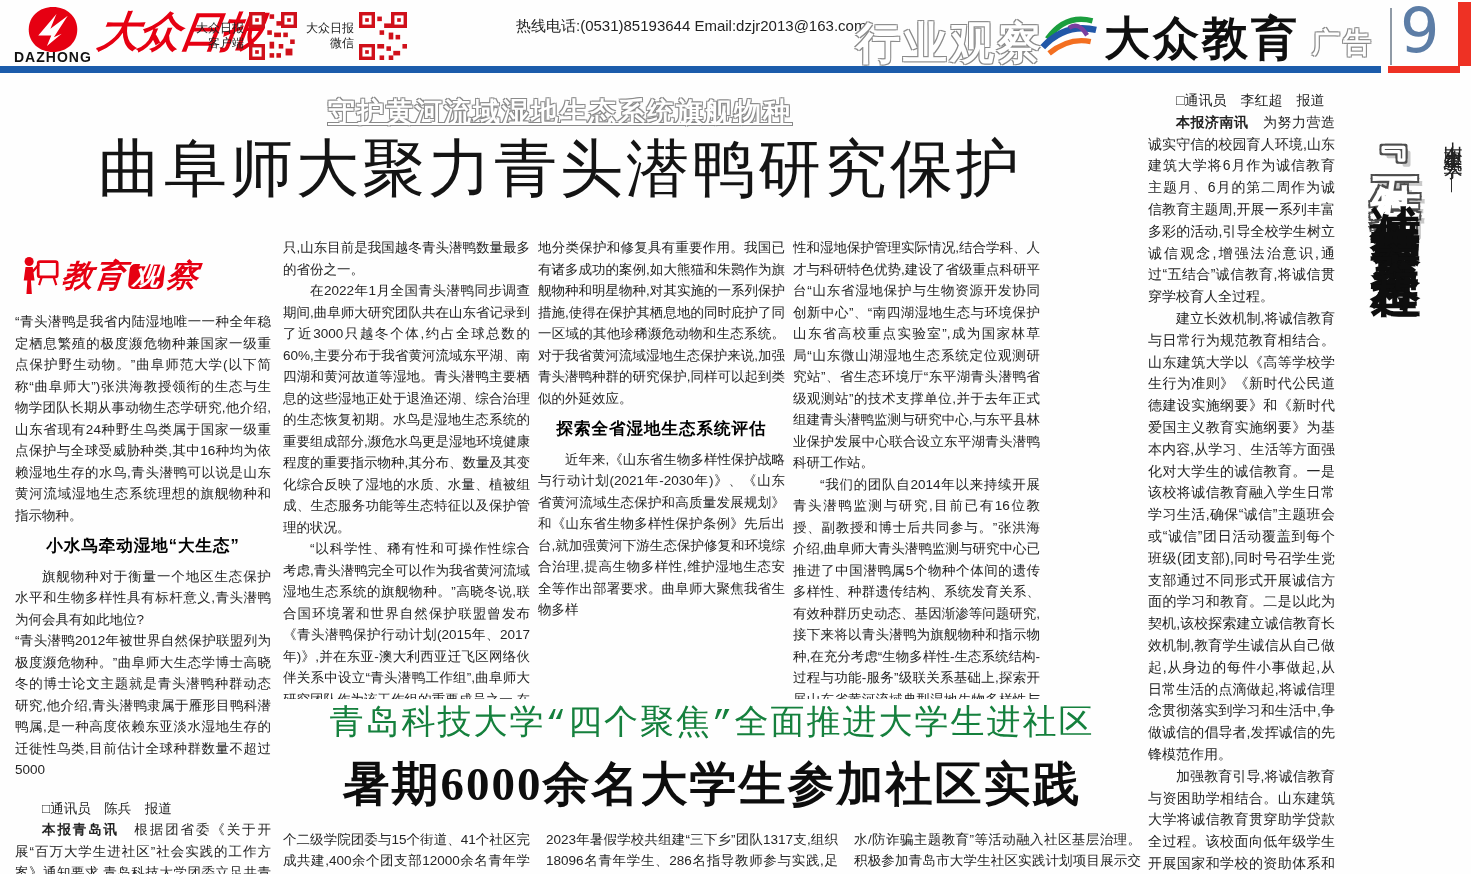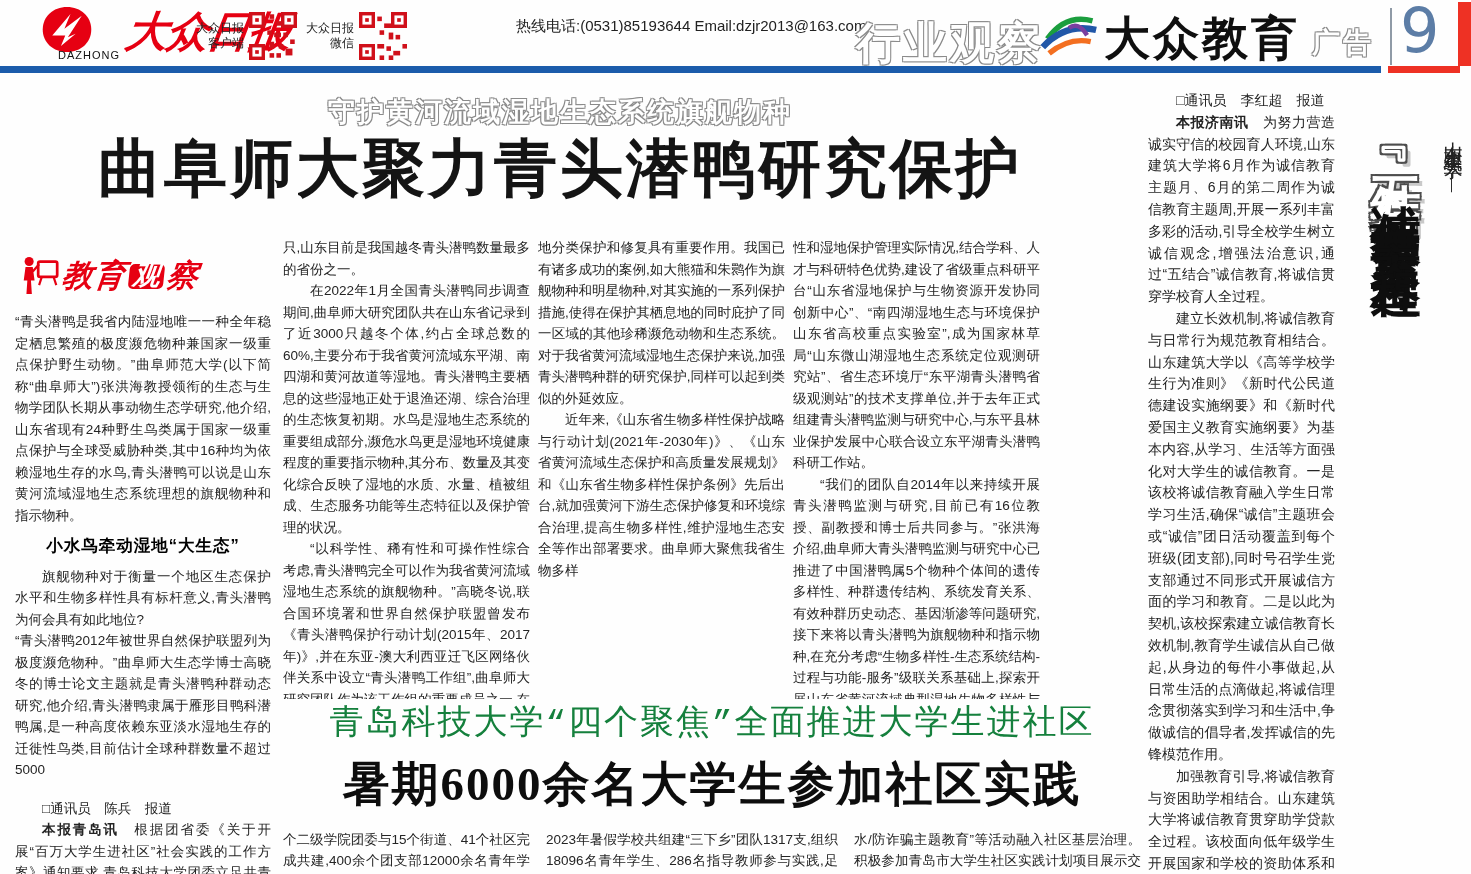--- a/index.html
+++ b/index.html
@@ -5,21 +5,21 @@
   * { margin:0; padding:0; box-sizing:border-box; }
   html,body { background:#e9e9e9; }
   .page {
     position:relative; width:1471px; height:874px; margin:0 auto;
     background:#fefefe; overflow:hidden; color:#222;
     font-family:"Liberation Sans", sans-serif;
   }
   
   .brand { position:absolute; left:14px; top:6px; display:flex; align-items:flex-start; }
   .brand-icon-wrap { display:flex; flex-direction:column; align-items:center; }
-  .brand-latin { font-size:11px; font-weight:normal; color:#111; letter-spacing:1px; margin-top:-4px;margin-left:44px; }
+  .brand-latin { font-size:14px; font-weight:bold; color:#111; letter-spacing:1px; margin-top:-4px; }
   .brand-cn {
     font-family:"Liberation Serif", serif; font-style:italic; font-weight:bold;
     color:#e60012; font-size:42px; line-height:52px; margin-left:6px;
     letter-spacing:-1px; transform:skewX(-8deg);
   }
   .qr-group { position:absolute; top:12px; display:flex; align-items:center; gap:5px; }
   .qr-label { font-size:12px; line-height:15px; color:#222; text-align:right; }
   .issue-info { position:absolute; left:516px; top:13px; font-size:15px; line-height:25px; color:#222; }
   .issue-no { font-weight:bold; }
   .hollow {
@@ -31,25 +31,25 @@
   .sec-main { position:absolute; left:1104px; top:8px; font-size:46px; font-weight:bold; color:#0f0f0f; letter-spacing:3px; }
   .ad-label { position:absolute; left:1312px; top:24px; font-size:28px; font-weight:bold; letter-spacing:3px; }
   .head-divider { position:absolute; left:1390px; top:8px; width:2px; height:57px; background:#8f9aa6; }
   .page-num { position:absolute; left:1400px; top:-4px; font-size:62px; line-height:70px; color:#5c7da6; font-family:"DejaVu Sans", sans-serif; }
   .corner-red { position:absolute; left:1458px; top:2px; width:13px; height:64px; }
   .rule-blue { position:absolute; left:0; top:66px; width:1381px; height:7px; }
   .rule-red { position:absolute; left:1388px; top:66px; width:72px; height:7px; }
   
   .kicker-main {
     position:absolute; left:40px; top:94px; width:1040px; text-align:center;
-    font-family:"Liberation Serif", serif; font-size:27px; font-weight:bold; letter-spacing:2px;
+    font-family:"Liberation Serif", serif; font-size:27px; font-weight:bold; letter-spacing:2px;text-decoration:underline;
   }
   .headline-main {
     position:absolute; left:20px; top:126px; width:1080px; text-align:center;
-    font-size:63px; font-weight:bold; color:#141414; letter-spacing:3px; white-space:nowrap;
+    font-size:63px; font-weight:normal; color:#141414; letter-spacing:3px; white-space:nowrap;
   }
   
   .col { position:absolute; font-size:13.5px; line-height:21.5px; text-align:justify; color:#242424; overflow:hidden; }
   .col p { text-indent:2em; }
   .col p.noindent { text-indent:0; }
   #col1 { left:15px;  top:243px; width:256px; height:631px; }
   #col2 { left:283px; top:237px; width:247px; height:462px; }
   #col3 { left:538px; top:237px; width:247px; height:462px; }
   #col4 { left:793px; top:237px; width:247px; height:462px; }
   .subhead { text-align:center; text-indent:0 !important; font-weight:bold; font-size:16.5px; color:#000; margin:9px 0; letter-spacing:1px; }
@@ -206,20 +206,21 @@
 
   <div class="col" id="col2">
     <p class="noindent">只,山东目前是我国越冬青头潜鸭数量最多的省份之一。</p>
     <p>在2022年1月全国青头潜鸭同步调查期间,曲阜师大研究团队共在山东省记录到了近3000只越冬个体,约占全球总数的60%,主要分布于我省黄河流域东平湖、南四湖和黄河故道等湿地。青头潜鸭主要栖息的这些湿地正处于退渔还湖、综合治理的生态恢复初期。水鸟是湿地生态系统的重要组成部分,濒危水鸟更是湿地环境健康程度的重要指示物种,其分布、数量及其变化综合反映了湿地的水质、水量、植被组成、生态服务功能等生态特征以及保护管理的状况。</p>
     <p class="noindent" style="text-indent:2em;">“以科学性、稀有性和可操作性综合考虑,青头潜鸭完全可以作为我省黄河流域湿地生态系统的旗舰物种。”高晓冬说,联合国环境署和世界自然保护联盟曾发布《青头潜鸭保护行动计划(2015年、2017年)》,并在东亚-澳大利西亚迁飞区网络伙伴关系中设立“青头潜鸭工作组”,曲阜师大研究团队作为该工作组的重要成员之一,在国家自然科学基金等项目资助下,已开展多项基础监测、科研和保护行动。</p>
 
   </div>
 
   <div class="col" id="col3">
     <p class="noindent">地分类保护和修复具有重要作用。我国已有诸多成功的案例,如大熊猫和朱鹮作为旗舰物种和明星物种,对其实施的一系列保护措施,使得在保护其栖息地的同时庇护了同一区域的其他珍稀濒危动物和生态系统。对于我省黄河流域湿地生态保护来说,加强青头潜鸭种群的研究保护,同样可以起到类似的外延效应。</p>
+    <p class="subhead">探索全省湿地生态系统评估</p>
     <p>近年来,《山东省生物多样性保护战略与行动计划(2021年-2030年)》、《山东省黄河流域生态保护和高质量发展规划》和《山东省生物多样性保护条例》先后出台,就加强黄河下游生态保护修复和环境综合治理,提高生物多样性,维护湿地生态安全等作出部署要求。曲阜师大聚焦我省生物多样</p>
   </div>
 
   <div class="col" id="col4">
     <p class="noindent">性和湿地保护管理实际情况,结合学科、人才与科研特色优势,建设了省级重点科研平台“山东省湿地保护与生物资源开发协同创新中心”、“南四湖湿地生态与环境保护山东省高校重点实验室”,成为国家林草局“山东微山湖湿地生态系统定位观测研究站”、省生态环境厅“东平湖青头潜鸭省级观测站”的技术支撑单位,并于去年正式组建青头潜鸭监测与研究中心,与东平县林业保护发展中心联合设立东平湖青头潜鸭科研工作站。</p>
     <p>“我们的团队自2014年以来持续开展青头潜鸭监测与研究,目前已有16位教授、副教授和博士后共同参与。”张洪海介绍,曲阜师大青头潜鸭监测与研究中心已推进了中国潜鸭属5个物种个体间的遗传多样性、种群遗传结构、系统发育关系、有效种群历史动态、基因渐渗等问题研究,接下来将以青头潜鸭为旗舰物种和指示物种,在充分考虑“生物多样性-生态系统结构-过程与功能-服务”级联关系基础上,探索开展山东省黄河流域典型湿地生物多样性与生态系统服务评估,促进生物多样性保护与黄河流域生态保护和高质量发展的内在融合,为打造黄河流域生态保护和高质量发展的生物多样性齐鲁样板贡献力量。</p>
   </div>
 
   <div class="bottom-sec">
     <div class="bottom-kicker">青岛科技大学“四个聚焦”全面推进大学生进社区</div>

